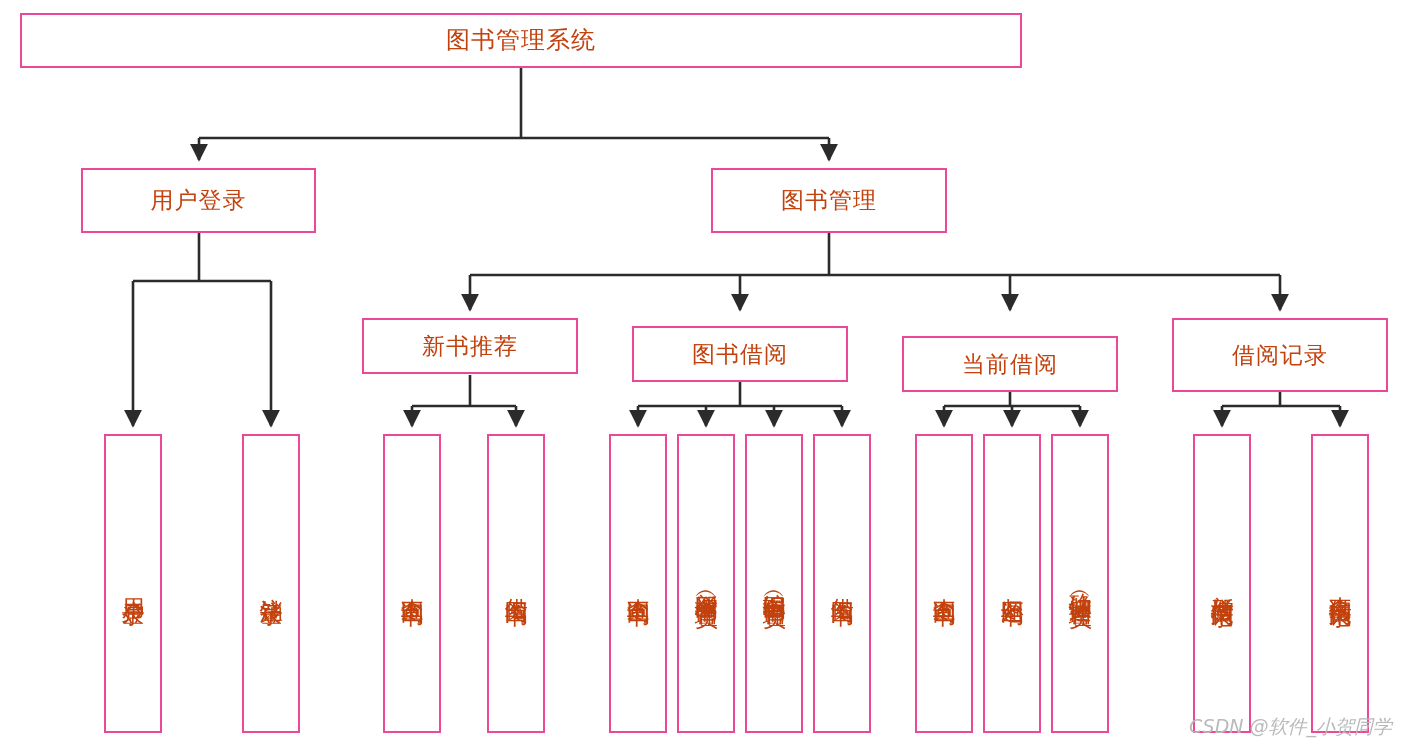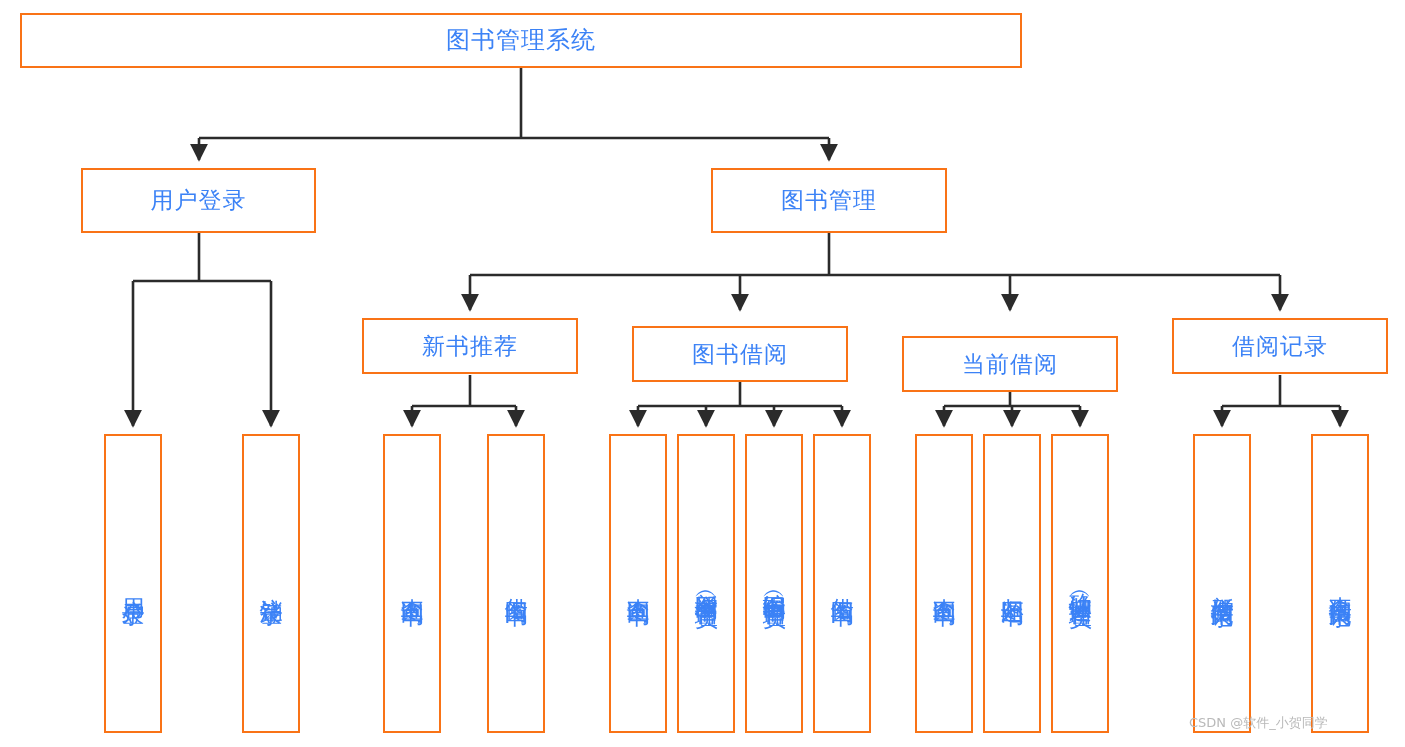--- a/index.html
+++ b/index.html
@@ -19,26 +19,26 @@
     position: absolute;
     left: 0;
     top: 0;
     width: 1405px;
     height: 747px;
     pointer-events: none;
   }
   .node {
     position: absolute;
     box-sizing: border-box;
-    border: 2px solid #f97316;
+    border: 2px solid #ec4899;
     background: #ffffff;
     display: flex;
     align-items: center;
     justify-content: center;
-    color: #3b82f6;
+    color: #c2410c;
     z-index: 2;
   }
   .node .lbl {
     display: block;
     line-height: 1.22;
     letter-spacing: 0.5px;
   }
   
   .h-node .lbl {
     font-size: 23px;
@@ -57,25 +57,26 @@
     font-size: 23px;
     line-height: 1.28;
     letter-spacing: 2px;
     text-align: center;
     max-height: 270px;
   }
   #watermark {
     position: absolute;
     left: 1189px;
     top: 714px;
-    font-size: 13px;
+    font-size: 19px;
     color: #b9b9b9;
     white-space: nowrap;
     z-index: 5;
     font-family: "DejaVu Sans", "Liberation Sans", sans-serif;
+    font-style: italic;
   }
 </style>
 </head>
 <body>
 
 <div id="canvas">
 
   <svg id="edges" viewBox="0 0 1405 747" xmlns="http://www.w3.org/2000/svg">
     <defs>
       <marker id="arrow" viewBox="0 0 10 10" refX="9" refY="5" markerWidth="7" markerHeight="7" orient="auto-start-reverse">
@@ -139,21 +140,21 @@
 
   <div class="node h-node" style="left:711px; top:168px; width:236px; height:65px;">
     <span class="lbl">图书管理</span>
   </div>
   <div class="node h-node" style="left:632px; top:326px; width:216px; height:56px;">
     <span class="lbl">图书借阅</span>
   </div>
   <div class="node h-node" style="left:902px; top:336px; width:216px; height:56px;">
     <span class="lbl">当前借阅</span>
   </div>
-  <div class="node h-node" style="left:1172px; top:318px; width:216px; height:56px;">
+  <div class="node h-node" style="left:1172px; top:318px; width:216px; height:74px;">
     <span class="lbl">借阅记录</span>
   </div>
 
   <div class="node v-node" style="left:104px; top:434px; width:58px; height:299px;">
     <span class="lbl">用户登录</span>
   </div>
   <div class="node v-node" style="left:242px; top:434px; width:58px; height:299px;">
     <span class="lbl">注销登录</span>
   </div>
 

